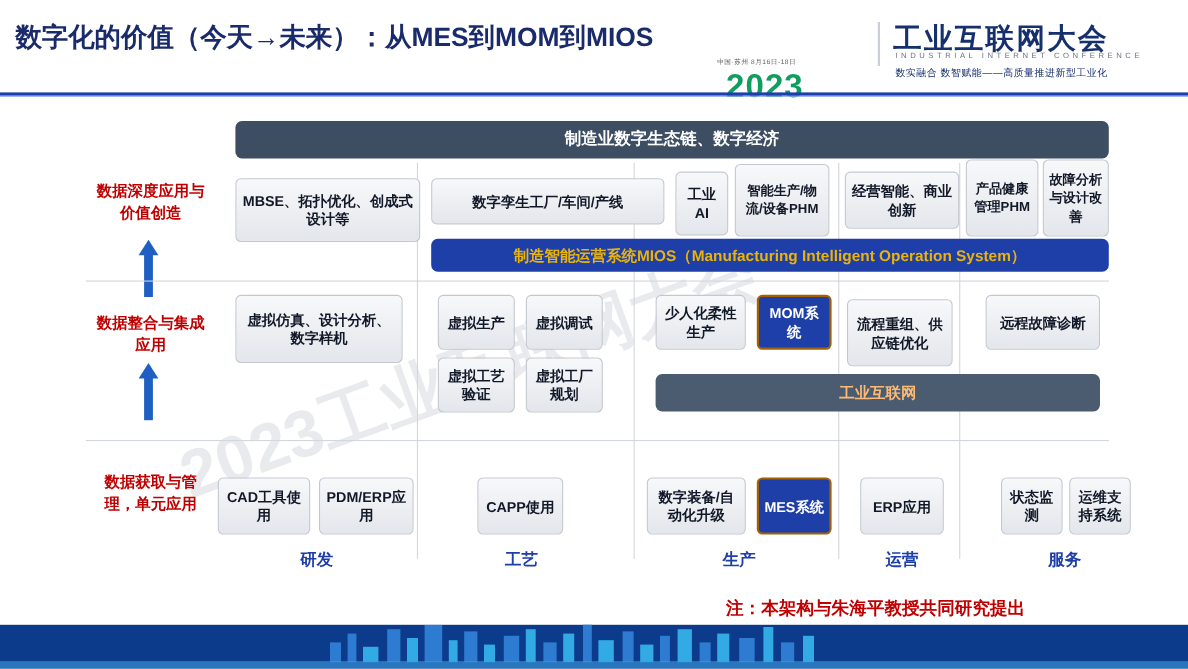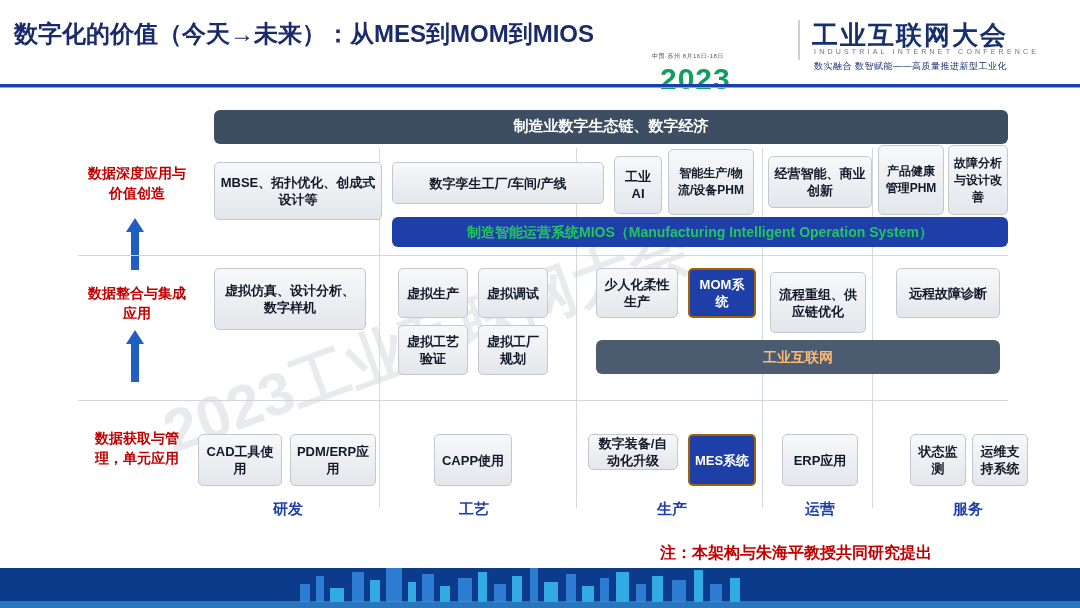--- a/index.html
+++ b/index.html
@@ -66,21 +66,21 @@
     box-sizing:border-box;padding:2px 4px;
   }
   .gray{
     background:linear-gradient(#f7f8fa,#e3e6eb);
     border:1px solid #c3c8d0;color:#111827;
   }
   .darkbar{
     background:#3d4e63;color:#ffffff;border-radius:6px;font-size:15px;font-weight:bold;
   }
   .bluebar{
-    background:#1f3fa8;color:#22c55e;border-radius:6px;font-size:14px;font-weight:bold;
+    background:#1f3fa8;color:#eab308;border-radius:6px;font-size:14px;font-weight:bold;
   }
   .grayslab{
     background:#4b5c71;color:#fdba74;border-radius:6px;font-size:14px;font-weight:bold;
   }
   .hl{
     background:#1f3fa8;color:#ffffff;border:2px solid #a16207;
   }
 
   
   .vsep{position:absolute;width:1px;background:#d2d6dd;}
@@ -167,21 +167,21 @@
 <div class="box hl" style="left:688px;top:268px;width:68px;height:50px;">MOM系统</div>
 
 <div class="box gray" style="left:770px;top:272px;width:96px;height:61px;">流程重组、供应链优化</div>
 <div class="box gray" style="left:896px;top:268px;width:104px;height:50px;">远程故障诊断</div>
 
 <div class="box grayslab" style="left:596px;top:340px;width:404px;height:34px;">工业互联网</div>
 
 <div class="box gray" style="left:198px;top:434px;width:84px;height:52px;">CAD工具使用</div>
 <div class="box gray" style="left:290px;top:434px;width:86px;height:52px;">PDM/ERP应用</div>
 <div class="box gray" style="left:434px;top:434px;width:78px;height:52px;">CAPP使用</div>
-<div class="box gray" style="left:588px;top:434px;width:90px;height:36px;">数字装备/自动化升级</div>
+<div class="box gray" style="left:588px;top:434px;width:90px;height:52px;">数字装备/自动化升级</div>
 <div class="box hl" style="left:688px;top:434px;width:68px;height:52px;">MES系统</div>
 <div class="box gray" style="left:782px;top:434px;width:76px;height:52px;">ERP应用</div>
 <div class="box gray" style="left:910px;top:434px;width:56px;height:52px;">状态监测</div>
 <div class="box gray" style="left:972px;top:434px;width:56px;height:52px;">运维支持系统</div>
 
 <div class="cat" style="left:238px;top:500px;width:100px;">研发</div>
 <div class="cat" style="left:424px;top:500px;width:100px;">工艺</div>
 <div class="cat" style="left:622px;top:500px;width:100px;">生产</div>
 <div class="cat" style="left:770px;top:500px;width:100px;">运营</div>
 <div class="cat" style="left:918px;top:500px;width:100px;">服务</div>

